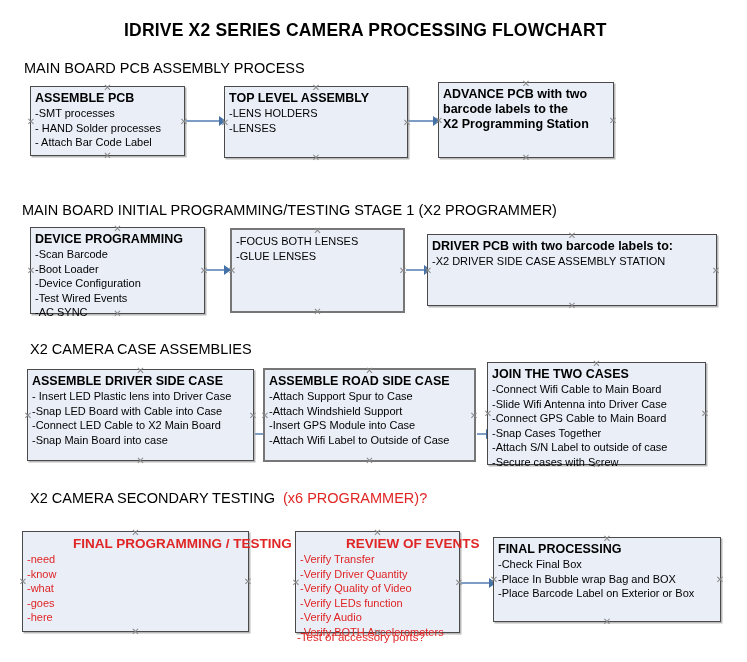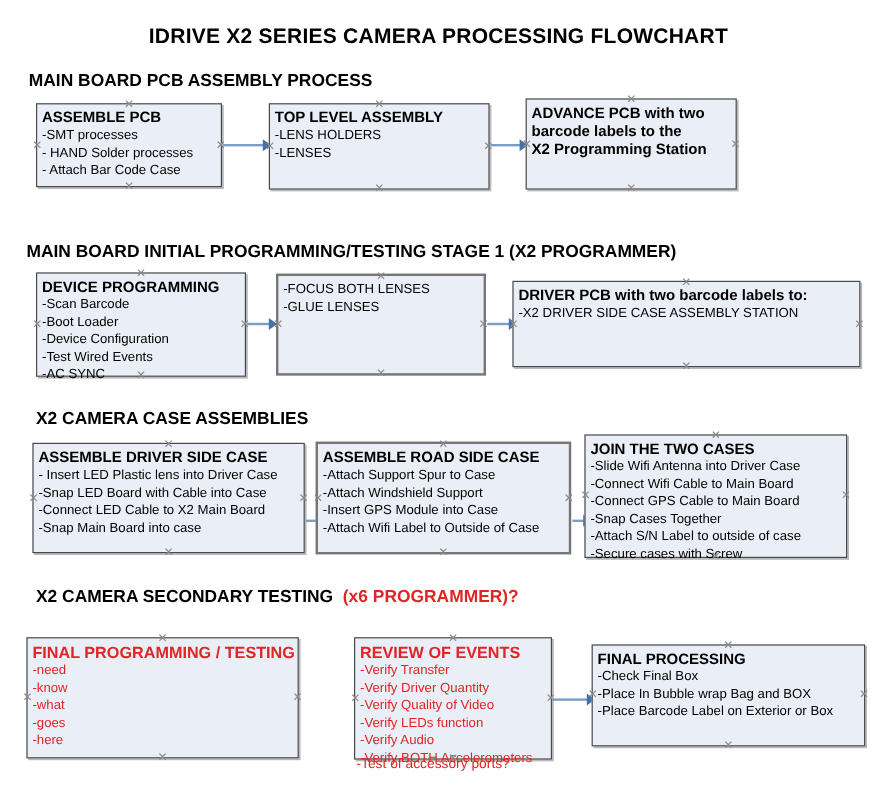--- a/index.html
+++ b/index.html
@@ -24,21 +24,21 @@
   .doc-title {
     position: absolute;
     font-weight: bold;
     font-size: 17.5px;
     letter-spacing: 0.2px;
     white-space: nowrap;
     color: #000;
   }
   .section-title {
     position: absolute;
-    font-weight: bold;
+    font-weight: normal;
     font-size: 14.5px;
     white-space: nowrap;
     color: #000;
   }
   .section-title .accent {
     color: #e02525;
   }
 
   
   .node {
@@ -71,20 +71,21 @@
     top: 4px;
     right: 2px;
   }
   .node.red .n-title,
   .node.red .n-line {
     color: #e02525;
   }
   .node .n-title.big {
     font-size: 13.5px;
     line-height: 16px;
+    margin-left: 46px;
   }
 
   
   .overflow-line {
     position: absolute;
     font-size: 11.5px;
     line-height: 14.5px;
     white-space: nowrap;
     color: #e02525;
   }
@@ -129,21 +130,21 @@
 
   <div class="section-title" style="left:24px; top:60px;">
     <span>MAIN BOARD PCB ASSEMBLY PROCESS</span>
   </div>
 
   <div class="node" style="left:30px; top:86px; width:155px; height:70px;">
     <div class="n-body">
       <div class="n-title">ASSEMBLE PCB</div>
       <div class="n-line">-SMT processes</div>
       <div class="n-line">- HAND Solder processes</div>
-      <div class="n-line">- Attach Bar Code Case</div>
+      <div class="n-line">- Attach Bar Code Label</div>
     </div>
     <span class="handle" style="left:50%; top:0;">✕</span>
     <span class="handle" style="left:50%; top:100%;">✕</span>
     <span class="handle" style="left:0; top:50%;">✕</span>
     <span class="handle" style="left:100%; top:50%;">✕</span>
   </div>
 
   <div class="conn" style="left:186px; top:120px; width:37px;"></div>
   <div class="conn-head" style="left:219px; top:116px;"></div>
 
@@ -255,22 +256,22 @@
     <span class="handle" style="left:0; top:50%;">✕</span>
     <span class="handle" style="left:100%; top:50%;">✕</span>
   </div>
 
   <div class="conn" style="left:477px; top:433px; width:14px;"></div>
   <div class="conn-head" style="left:486px; top:429px;"></div>
 
   <div class="node" style="left:487px; top:362px; width:219px; height:103px;">
     <div class="n-body">
       <div class="n-title">JOIN THE TWO CASES</div>
+      <div class="n-line">-Connect Wifi Cable to Main Board</div>
       <div class="n-line">-Slide Wifi Antenna into Driver Case</div>
-      <div class="n-line">-Connect Wifi Cable to Main Board</div>
       <div class="n-line">-Connect GPS Cable to Main Board</div>
       <div class="n-line">-Snap Cases Together</div>
       <div class="n-line">-Attach S/N Label to outside of case</div>
       <div class="n-line">-Secure cases with Screw</div>
     </div>
     <span class="handle" style="left:50%; top:0;">✕</span>
     <span class="handle" style="left:50%; top:100%;">✕</span>
     <span class="handle" style="left:0; top:50%;">✕</span>
     <span class="handle" style="left:100%; top:50%;">✕</span>
   </div>

